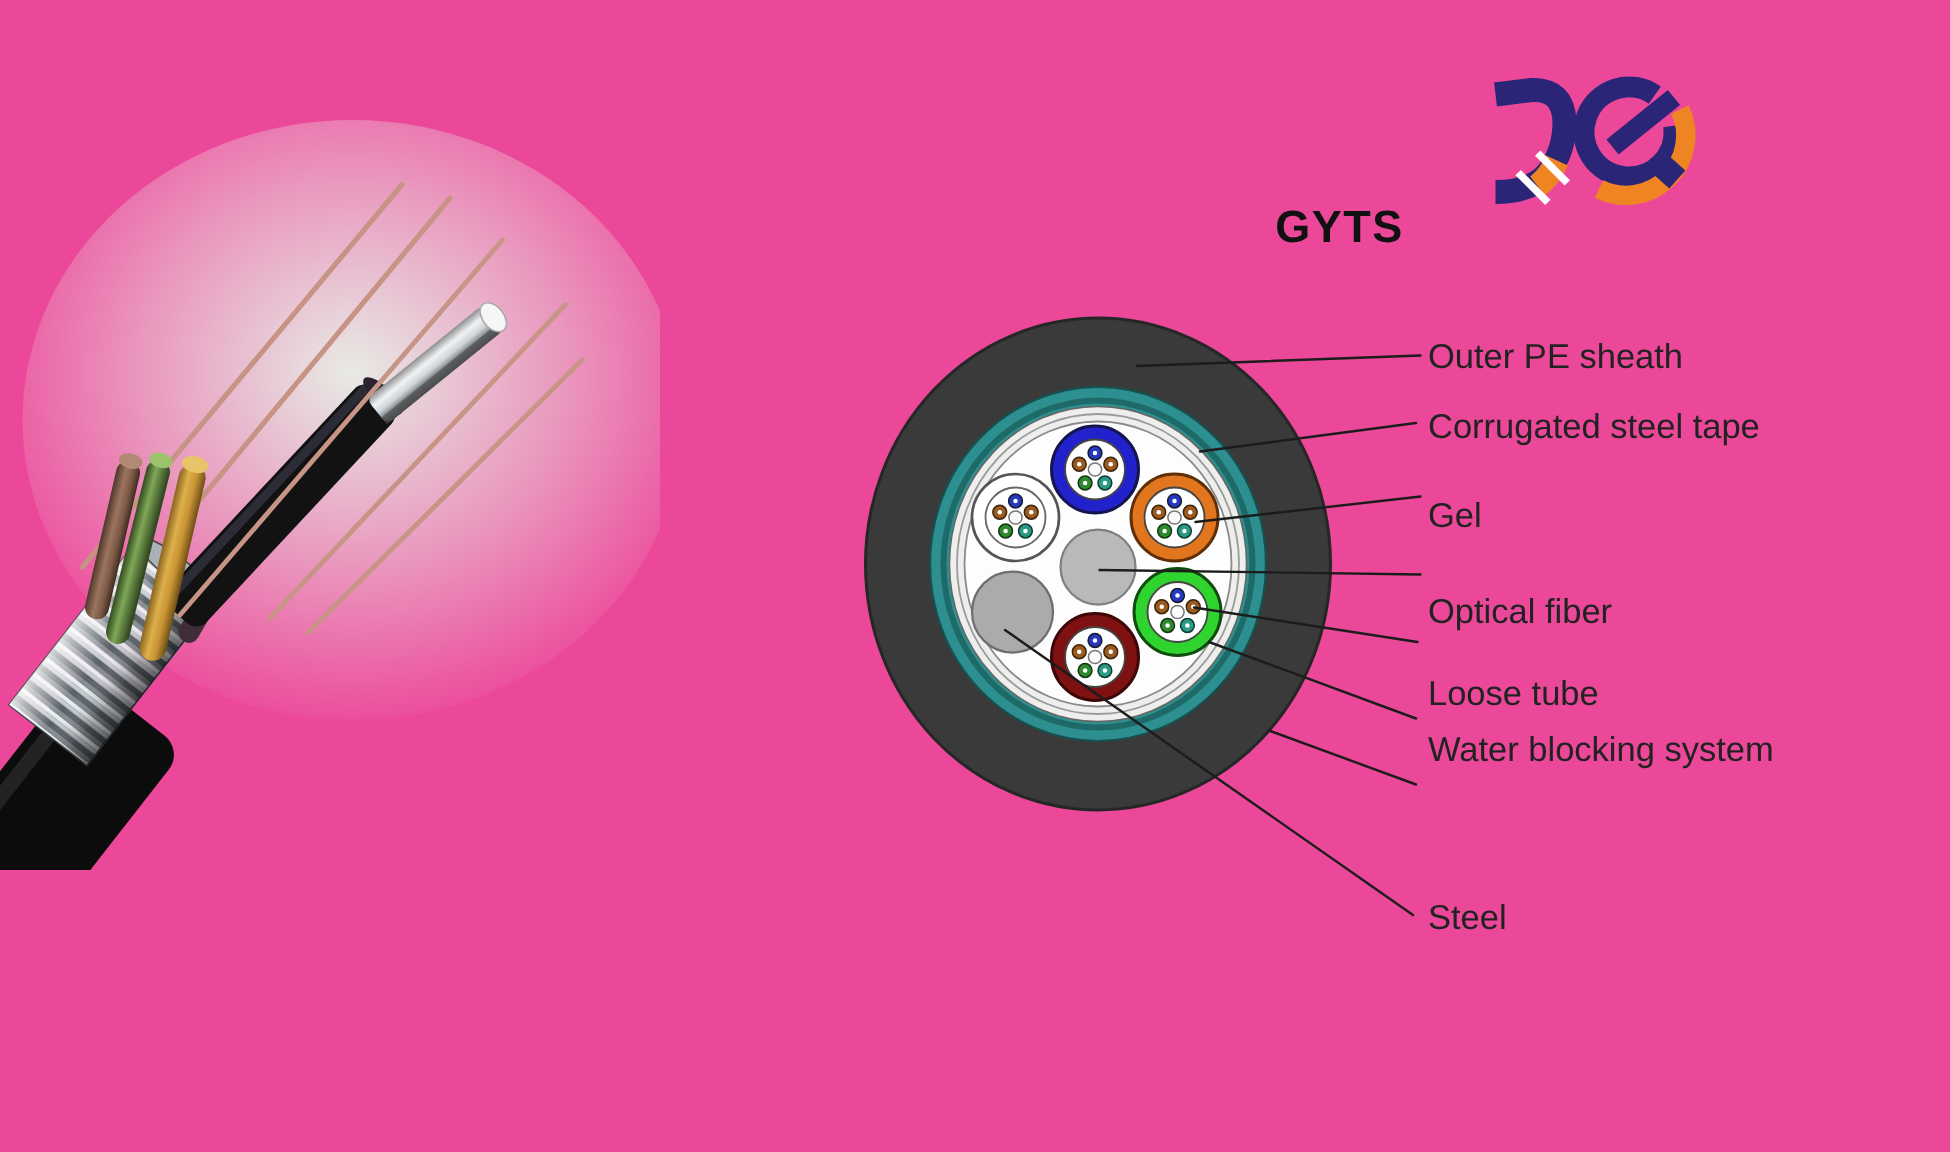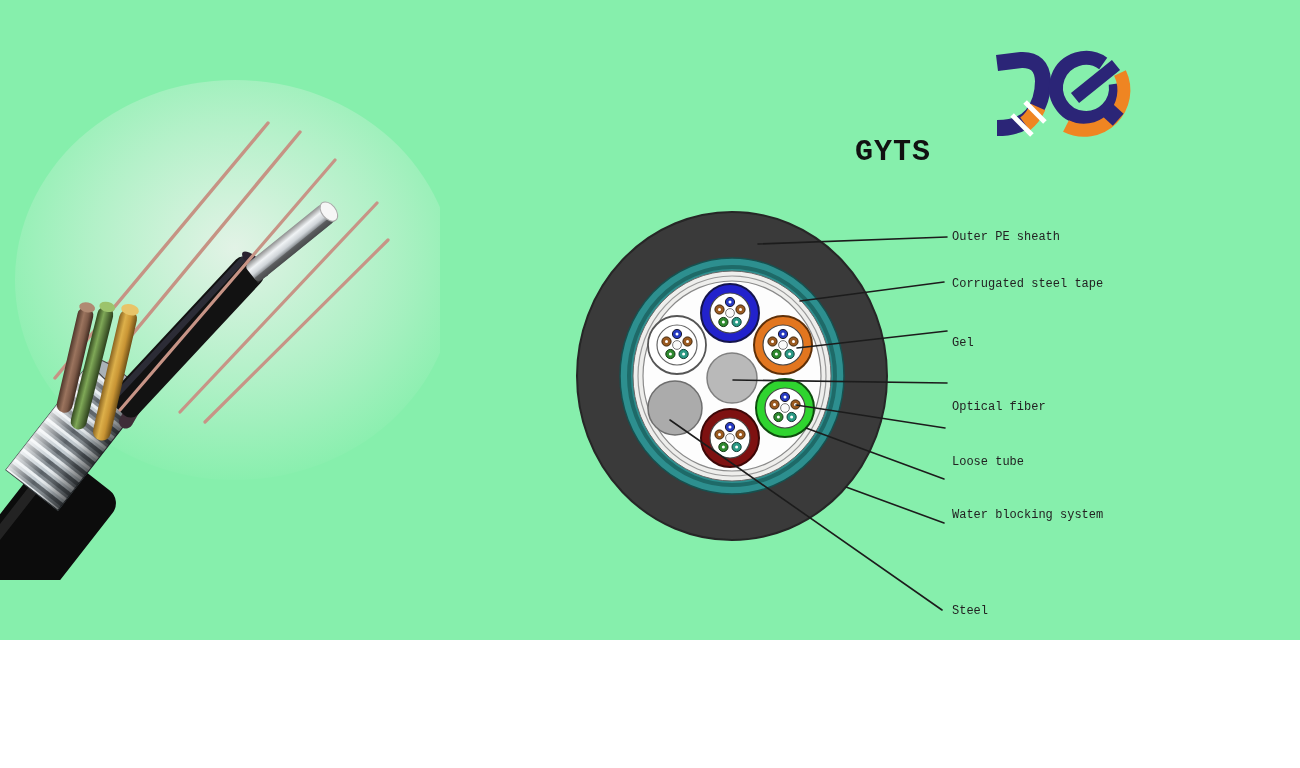--- a/index.html
+++ b/index.html
@@ -1,34 +1,34 @@
 <!DOCTYPE html>
 <html><head>
 <meta charset="utf-8">
 <style>
   html,body { margin:0; padding:0; background:#ffffff; }
   .stage {
-    position:relative; width:1300px; height:640px; background:#86efac;
-    overflow:hidden; font-family:Liberation Mono, monospace;
+    position:relative; width:1300px; height:768px; background:#ec4899;
+    overflow:hidden; font-family:Liberation Sans, sans-serif;
   }
   .photo-svg   { position:absolute; left:0px;   top:80px;  }
   .logo-svg    { position:absolute; left:975px; top:35px;  }
   .diagram-svg { position:absolute; left:560px; top:190px; }
   .diagram-title {
     position:absolute; left:828px; top:135px; width:130px;
     text-align:center; font-size:30px; font-weight:bold; color:#111;
     letter-spacing:1px;
   }
   .lbl {
     position:absolute; left:952px; height:22px; line-height:22px;
-    font-size:12px; color:#222; white-space:nowrap;
+    font-size:23px; color:#222; white-space:nowrap;
   }
   .lbl-1 { top:226px; } .lbl-2 { top:273px; } .lbl-3 { top:332px; }
   .lbl-4 { top:373px; } .lbl-5 { top:396px; } .lbl-6 { top:451px; }
-  .lbl-7 { top:504px; } .lbl-8 { top:600px; }
+  .lbl-7 { top:488px; } .lbl-8 { top:600px; }
 </style>
 </head>
 <body>
 
 <div class="stage">
 
   <svg class="photo-svg" width="440" height="500" viewBox="0 0 440 500" aria-hidden="true">
     <defs>
       <radialGradient id="glow" cx="50%" cy="42%" r="60%">
         <stop offset="0%" stop-color="#e7f3e9" stop-opacity="0.95"></stop>

